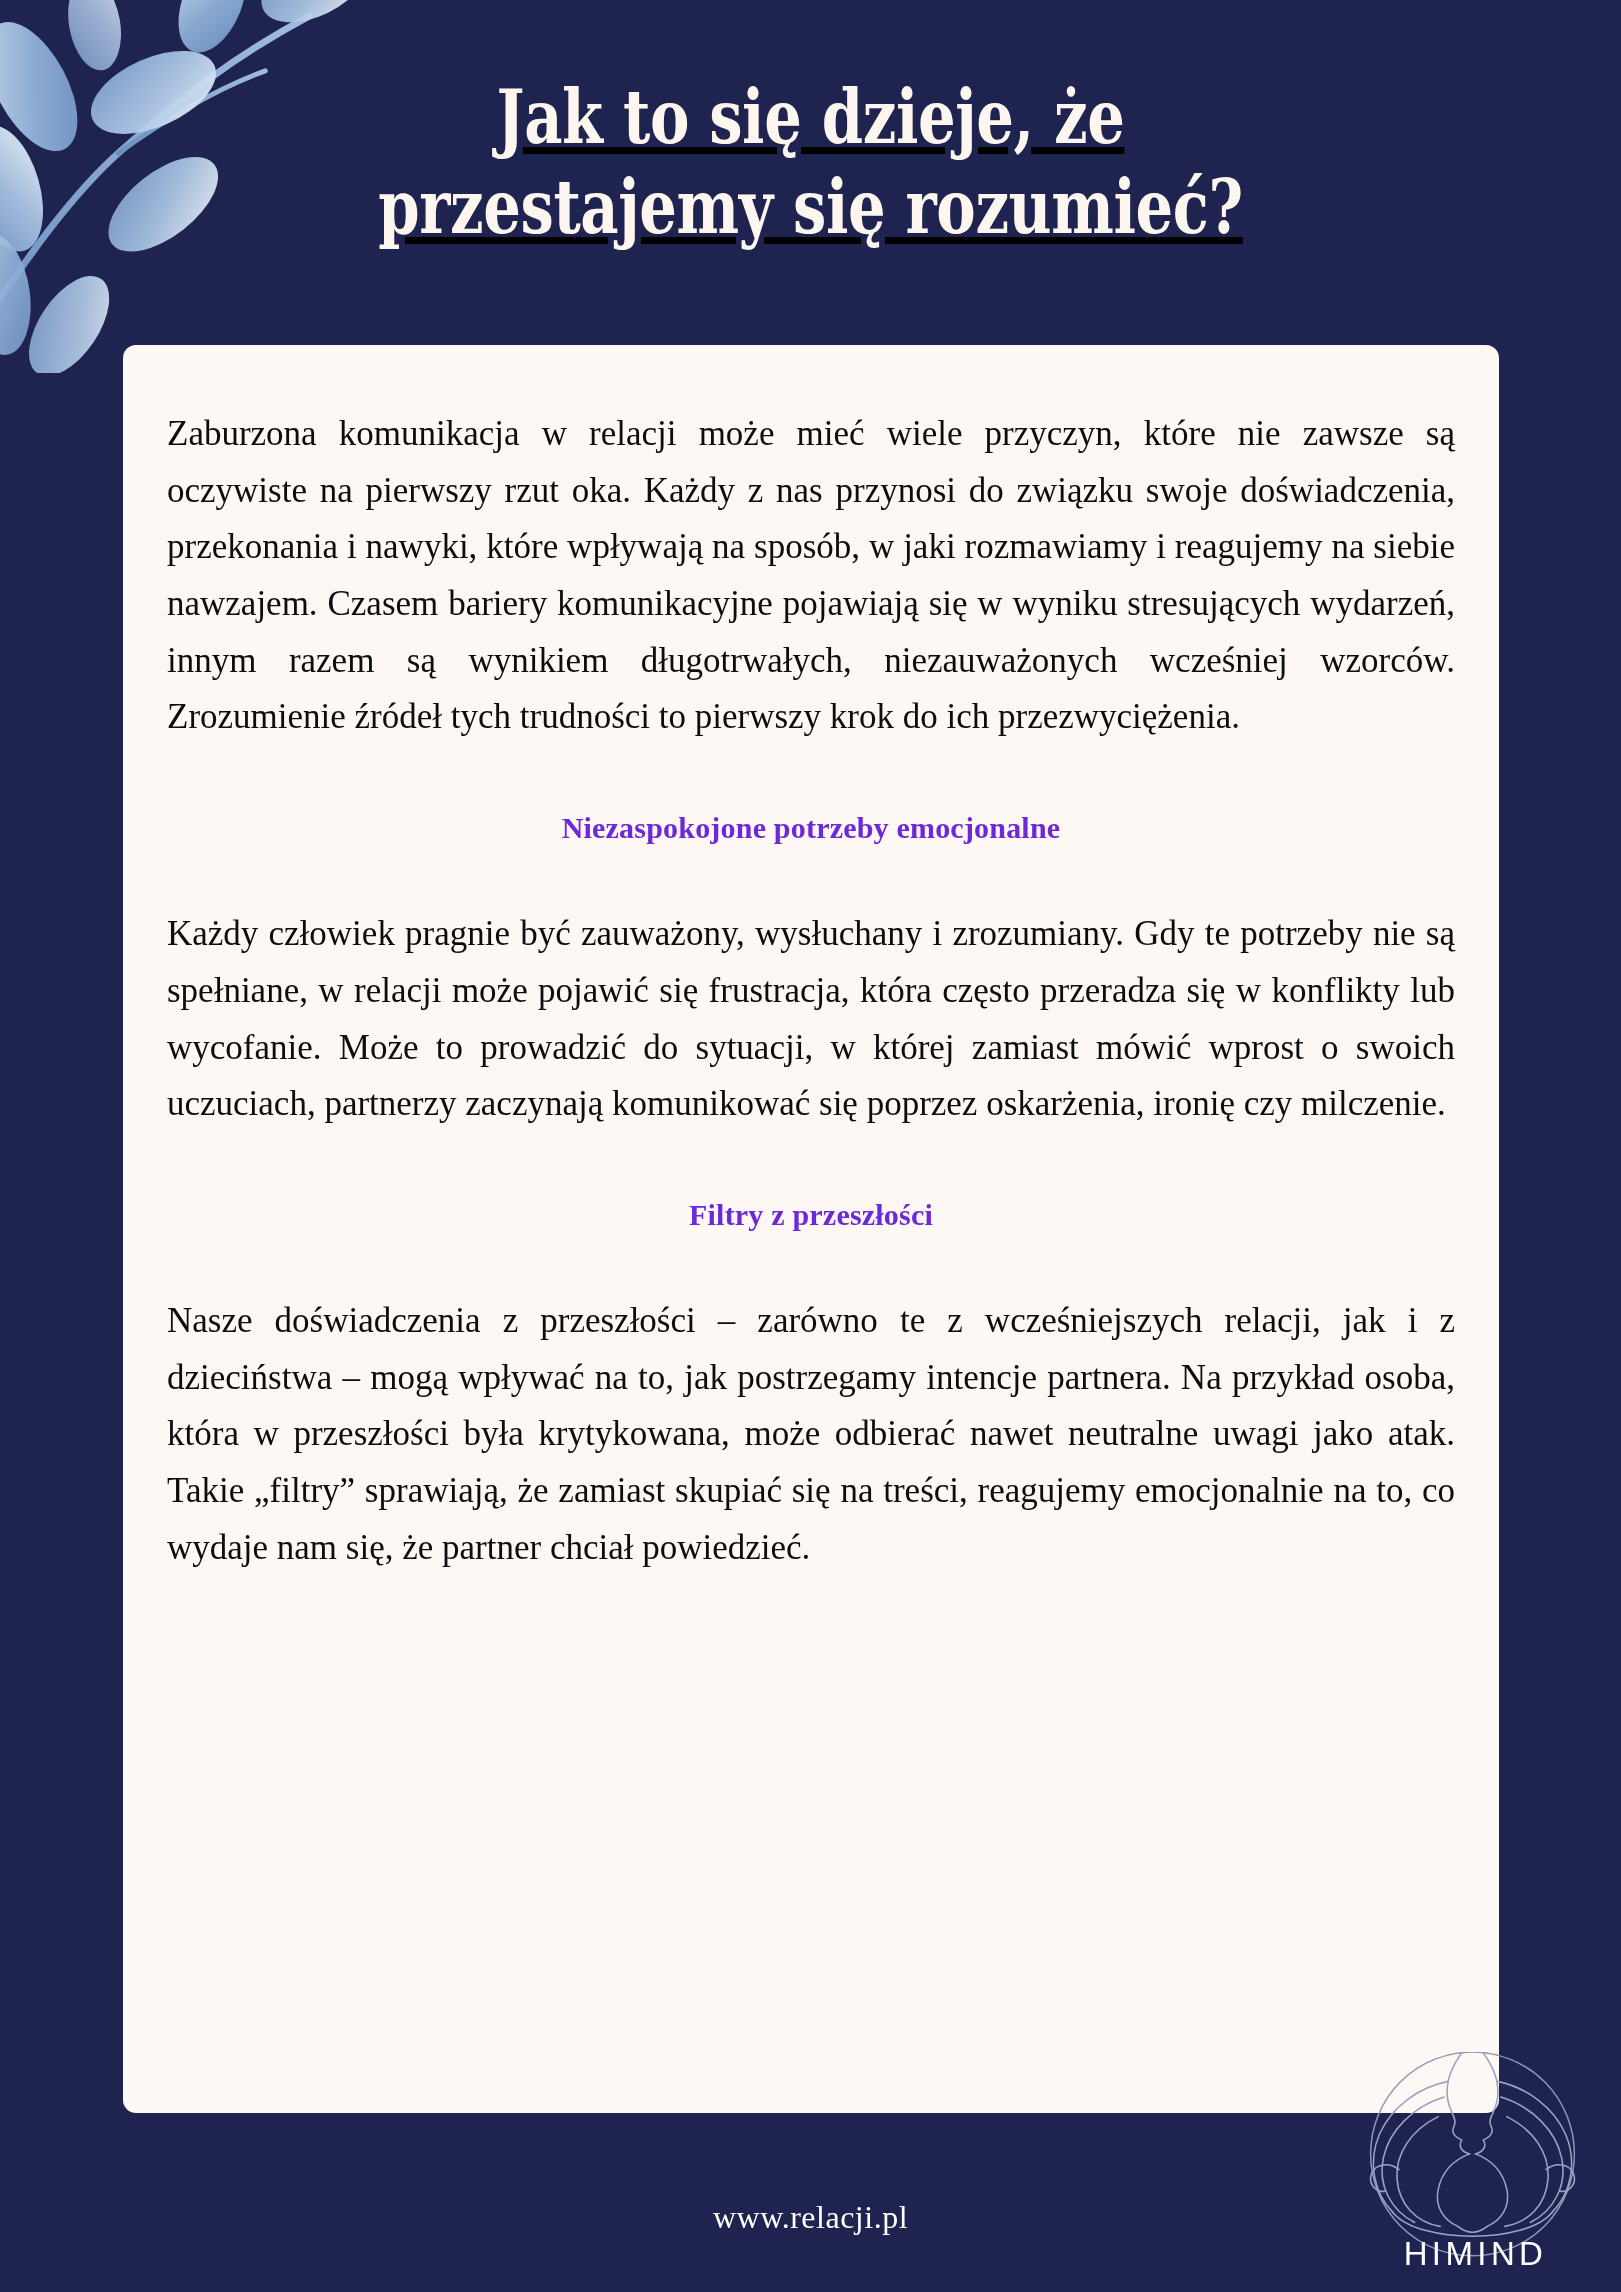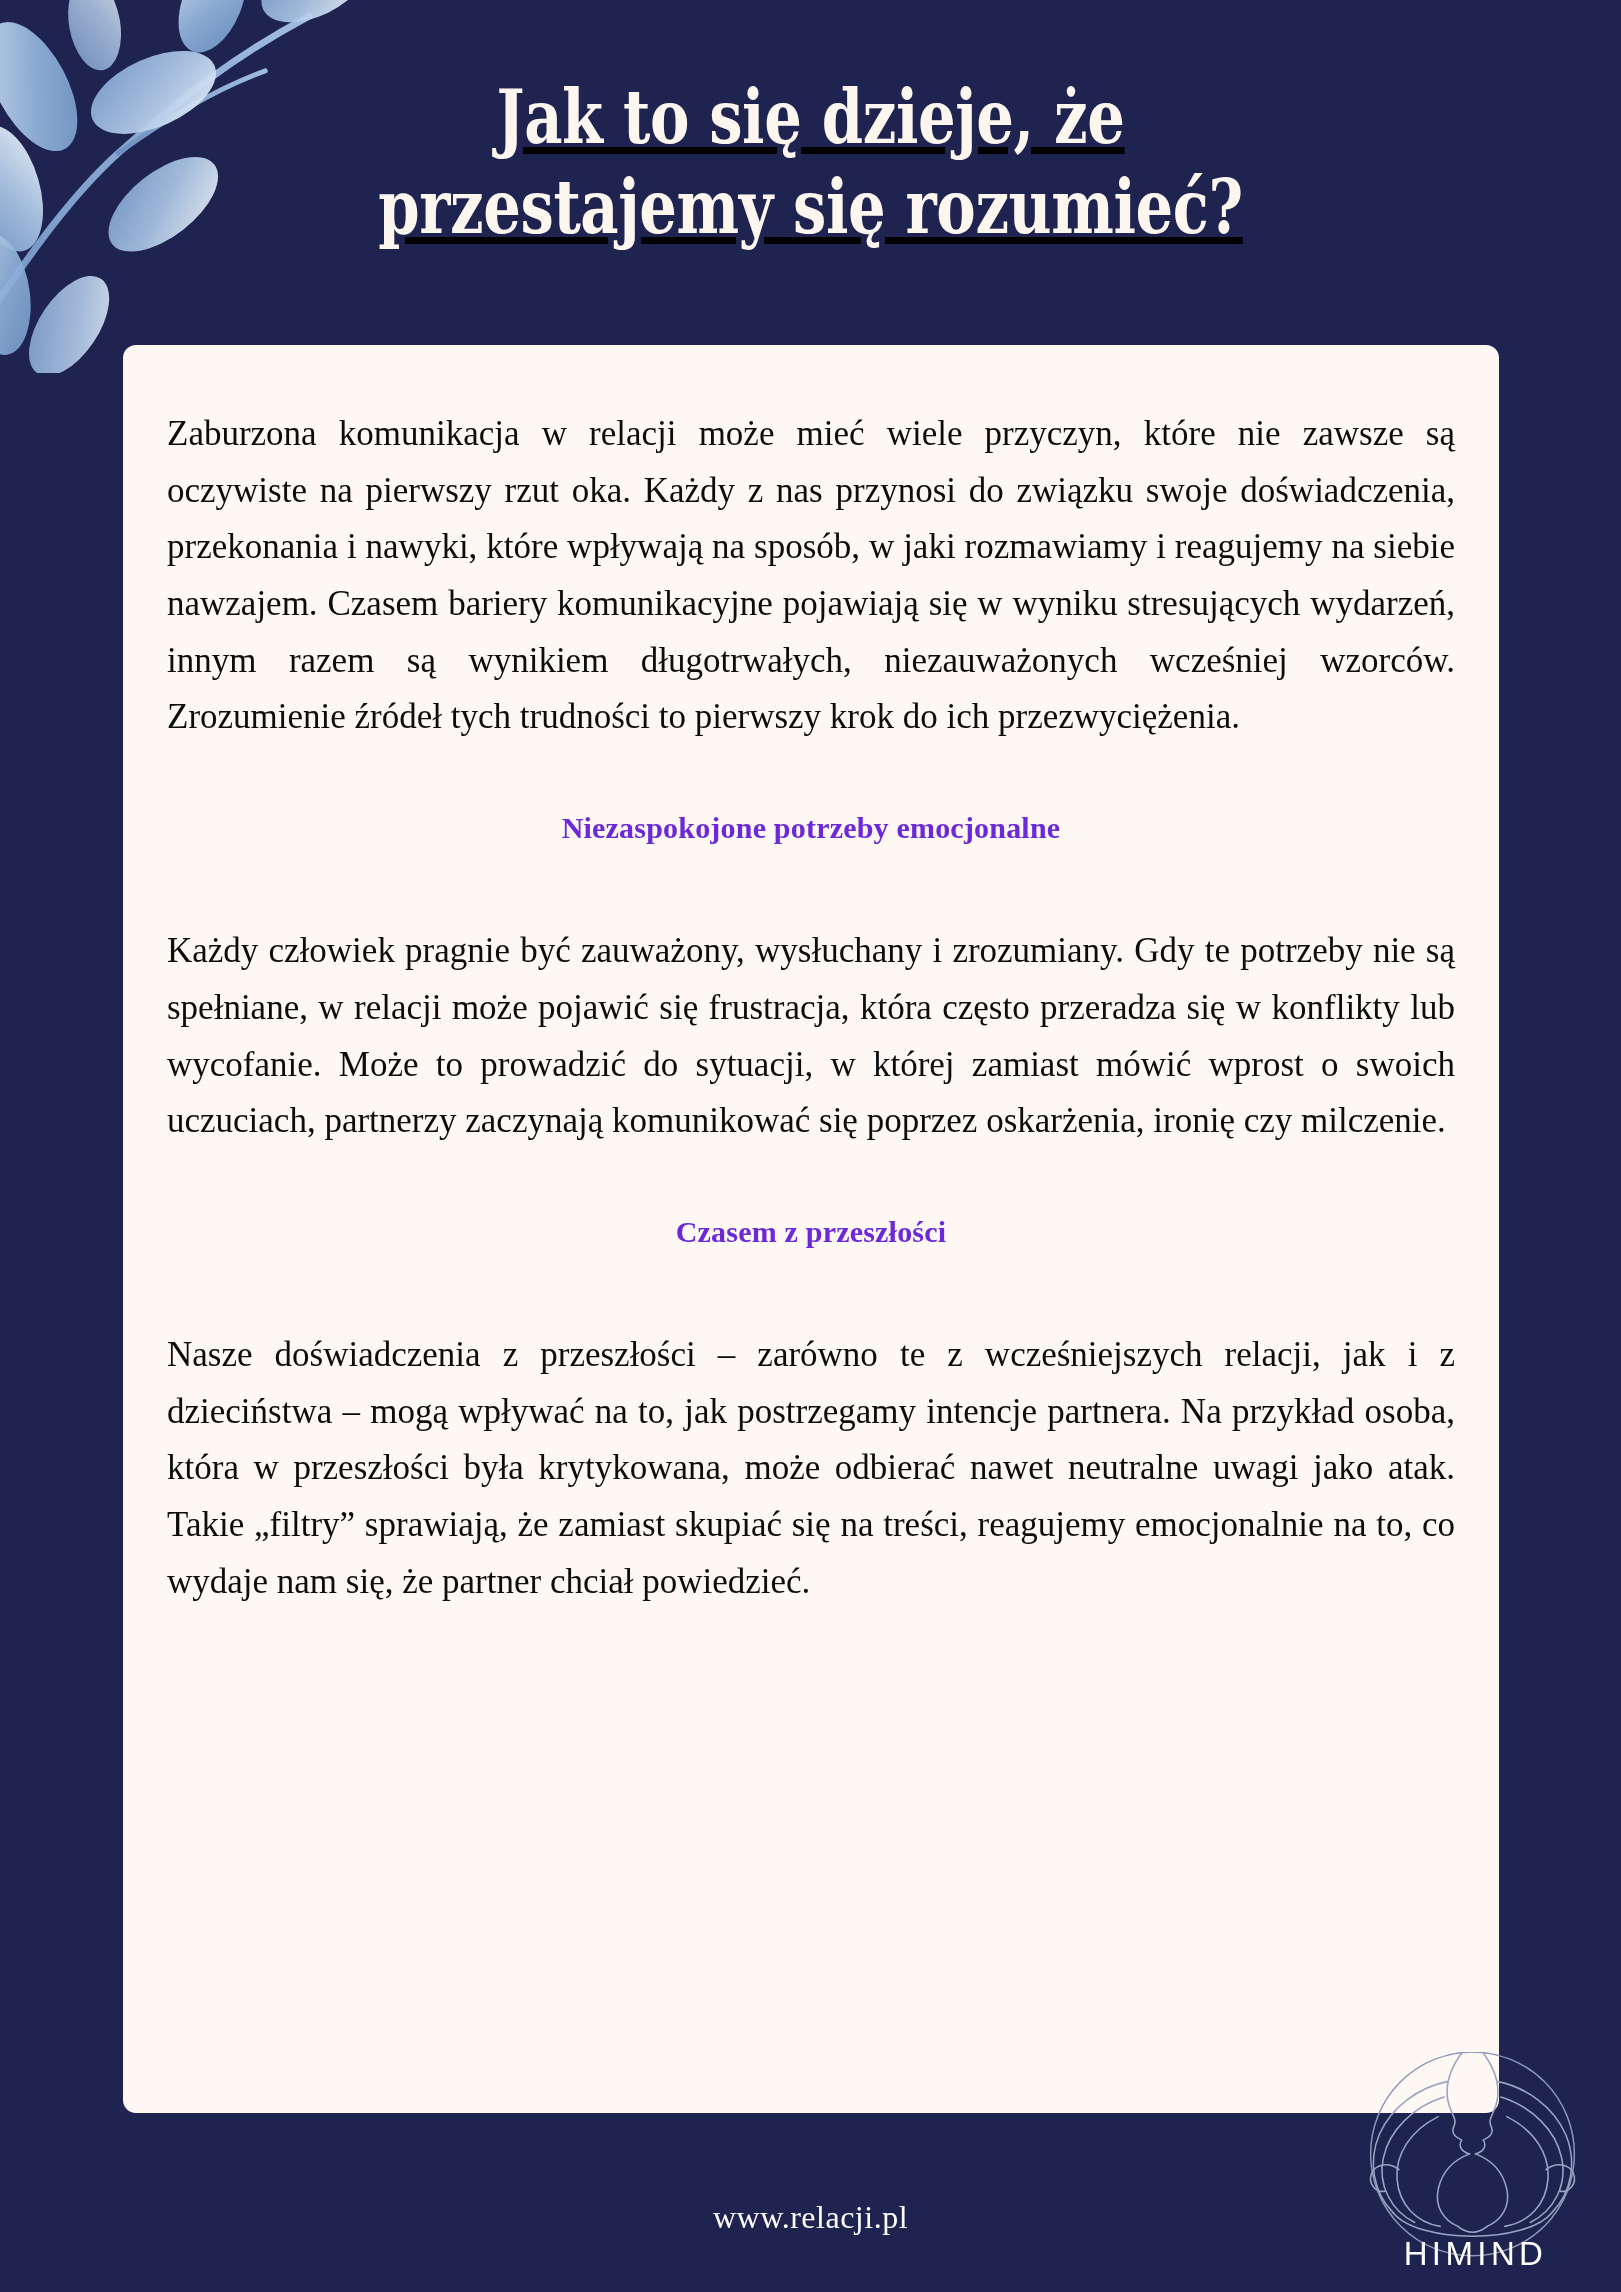--- a/index.html
+++ b/index.html
@@ -80,21 +80,21 @@
   .subhead {
     margin: 0;
     text-align: center;
     color: #6d28d9;
     font-family: "Liberation Serif", "DejaVu Serif", serif;
     font-weight: 700;
     font-size: 30px;
     line-height: 1.4;
     letter-spacing: 0.2px;
   }
-  .subhead + .body-par { margin-top: 74px; }
+  .subhead + .body-par { margin-top: 57px; }
 
   
   .footer-url {
     position: absolute;
     left: 0;
     top: 2199px;
     width: 1621px;
     text-align: center;
     color: #ffffff;
     font-family: "Liberation Serif", "DejaVu Serif", serif;
@@ -170,21 +170,21 @@
 <div class="title-block">
   <span class="title-line">Jak to się dzieje, że</span>
   <span class="title-line">przestajemy się rozumieć?</span>
 </div>
 
 <div class="card">
   <div class="card-inner">
     <p class="body-par">Zaburzona komunikacja w relacji może mieć wiele przyczyn, które nie zawsze są oczywiste na pierwszy rzut oka. Każdy z nas przynosi do związku swoje doświadczenia, przekonania i nawyki, które wpływają na sposób, w jaki rozmawiamy i reagujemy na siebie nawzajem. Czasem bariery komunikacyjne pojawiają się w wyniku stresujących wydarzeń, innym razem są wynikiem długotrwałych, niezauważonych wcześniej wzorców. Zrozumienie źródeł tych trudności to pierwszy krok do ich przezwyciężenia.</p>
     <h2 class="subhead">Niezaspokojone potrzeby emocjonalne</h2>
     <p class="body-par">Każdy człowiek pragnie być zauważony, wysłuchany i zrozumiany. Gdy te potrzeby nie są spełniane, w relacji może pojawić się frustracja, która często przeradza się w konflikty lub wycofanie. Może to prowadzić do sytuacji, w której zamiast mówić wprost o swoich uczuciach, partnerzy zaczynają komunikować się poprzez oskarżenia, ironię czy milczenie.</p>
-    <h2 class="subhead">Czasem z przeszłości</h2>
+    <h2 class="subhead">Filtry z przeszłości</h2>
     <p class="body-par">Nasze doświadczenia z przeszłości – zarówno te z wcześniejszych relacji, jak i z dzieciństwa – mogą wpływać na to, jak postrzegamy intencje partnera. Na przykład osoba, która w przeszłości była krytykowana, może odbierać nawet neutralne uwagi jako atak. Takie „filtry” sprawiają, że zamiast skupiać się na treści, reagujemy emocjonalnie na to, co wydaje nam się, że partner chciał powiedzieć.</p>
   </div>
 </div>
 
 <div class="logo">
   <svg width="257" height="241" viewBox="0 0 262 246" xmlns="http://www.w3.org/2000/svg" fill="none" stroke="#9aa4c2" stroke-width="1.6" stroke-linecap="round">
 
     <circle cx="131" cy="104" r="104" stroke="#8c97b8" stroke-width="1.5"></circle>
 
     <path d="M 131 -12 C 150 8 160 30 156 50 C 154 62 146 68 150 76 C 154 84 146 88 142 90 C 146 96 142 102 134 104"></path>

